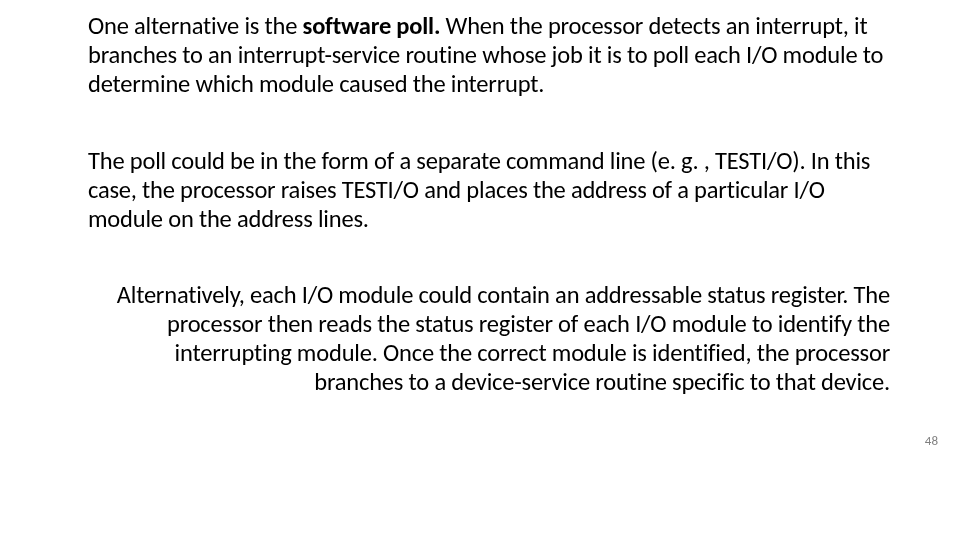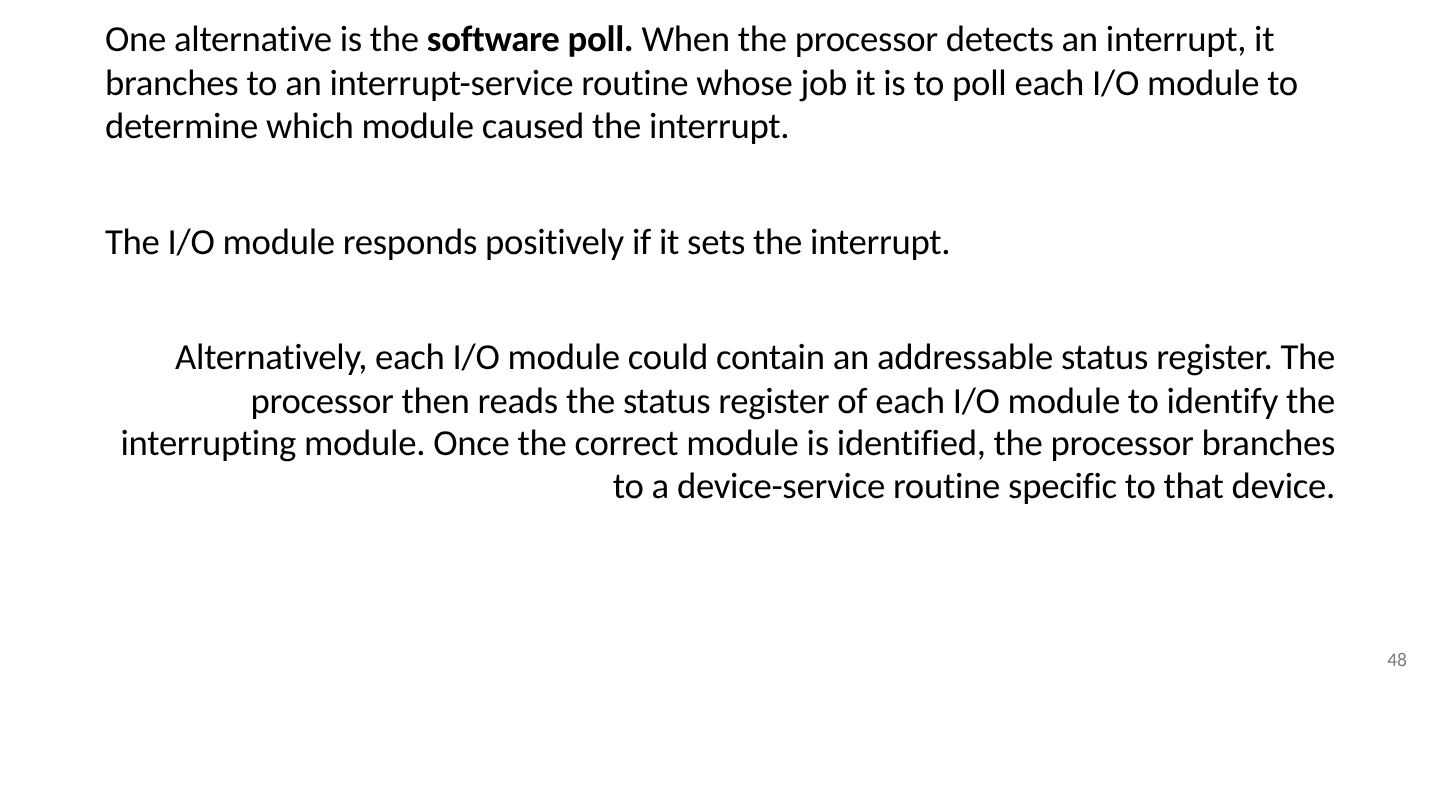--- a/index.html
+++ b/index.html
@@ -10,21 +10,21 @@
     background: #ffffff;
     font-family: Calibri, "Segoe UI", Arial, sans-serif;
     color: #000000;
     overflow: hidden;
   }
   .slide {
     position: relative;
     width: 960px;
     height: 468px;
     box-sizing: border-box;
-    padding: 12px 70px 0 70px;
+    padding: 12px 70px 0 88px;
   }
   .para {
     font-size: 24.5px;
     line-height: 1.18;
     margin: 0 0 48px 0;
     letter-spacing: -0.2px;
   }
   .para:last-of-type {
     margin-bottom: 0;
     text-align: right;
@@ -43,20 +43,20 @@
 </style>
 </head>
 <body>
 
 <div class="slide">
 
   <p class="para">
     <span>One alternative is the </span><span class="bold">software poll.</span><span> When the processor detects an interrupt, it branches to an interrupt-service routine whose job it is to poll each I/O module to determine which module caused the interrupt.</span>
   </p>
 
+  <p class="para">The poll could be in the form of a separate command line (e. g. , TESTI/O). In this case, the processor raises TESTI/O and places the address of a particular I/O module on the address lines.</p>
 
-  <p class="para">The I/O  module responds positively if it sets the interrupt.</p>
 
   <p class="para">Alternatively, each I/O module could contain an addressable status register. The processor then reads the status register of each I/O module to identify the interrupting module. Once the correct module is identified, the processor branches to a device-service routine specific to that device.</p>
 
   <div class="page-num">48</div>
 
 </div>
 
 </body></html>

